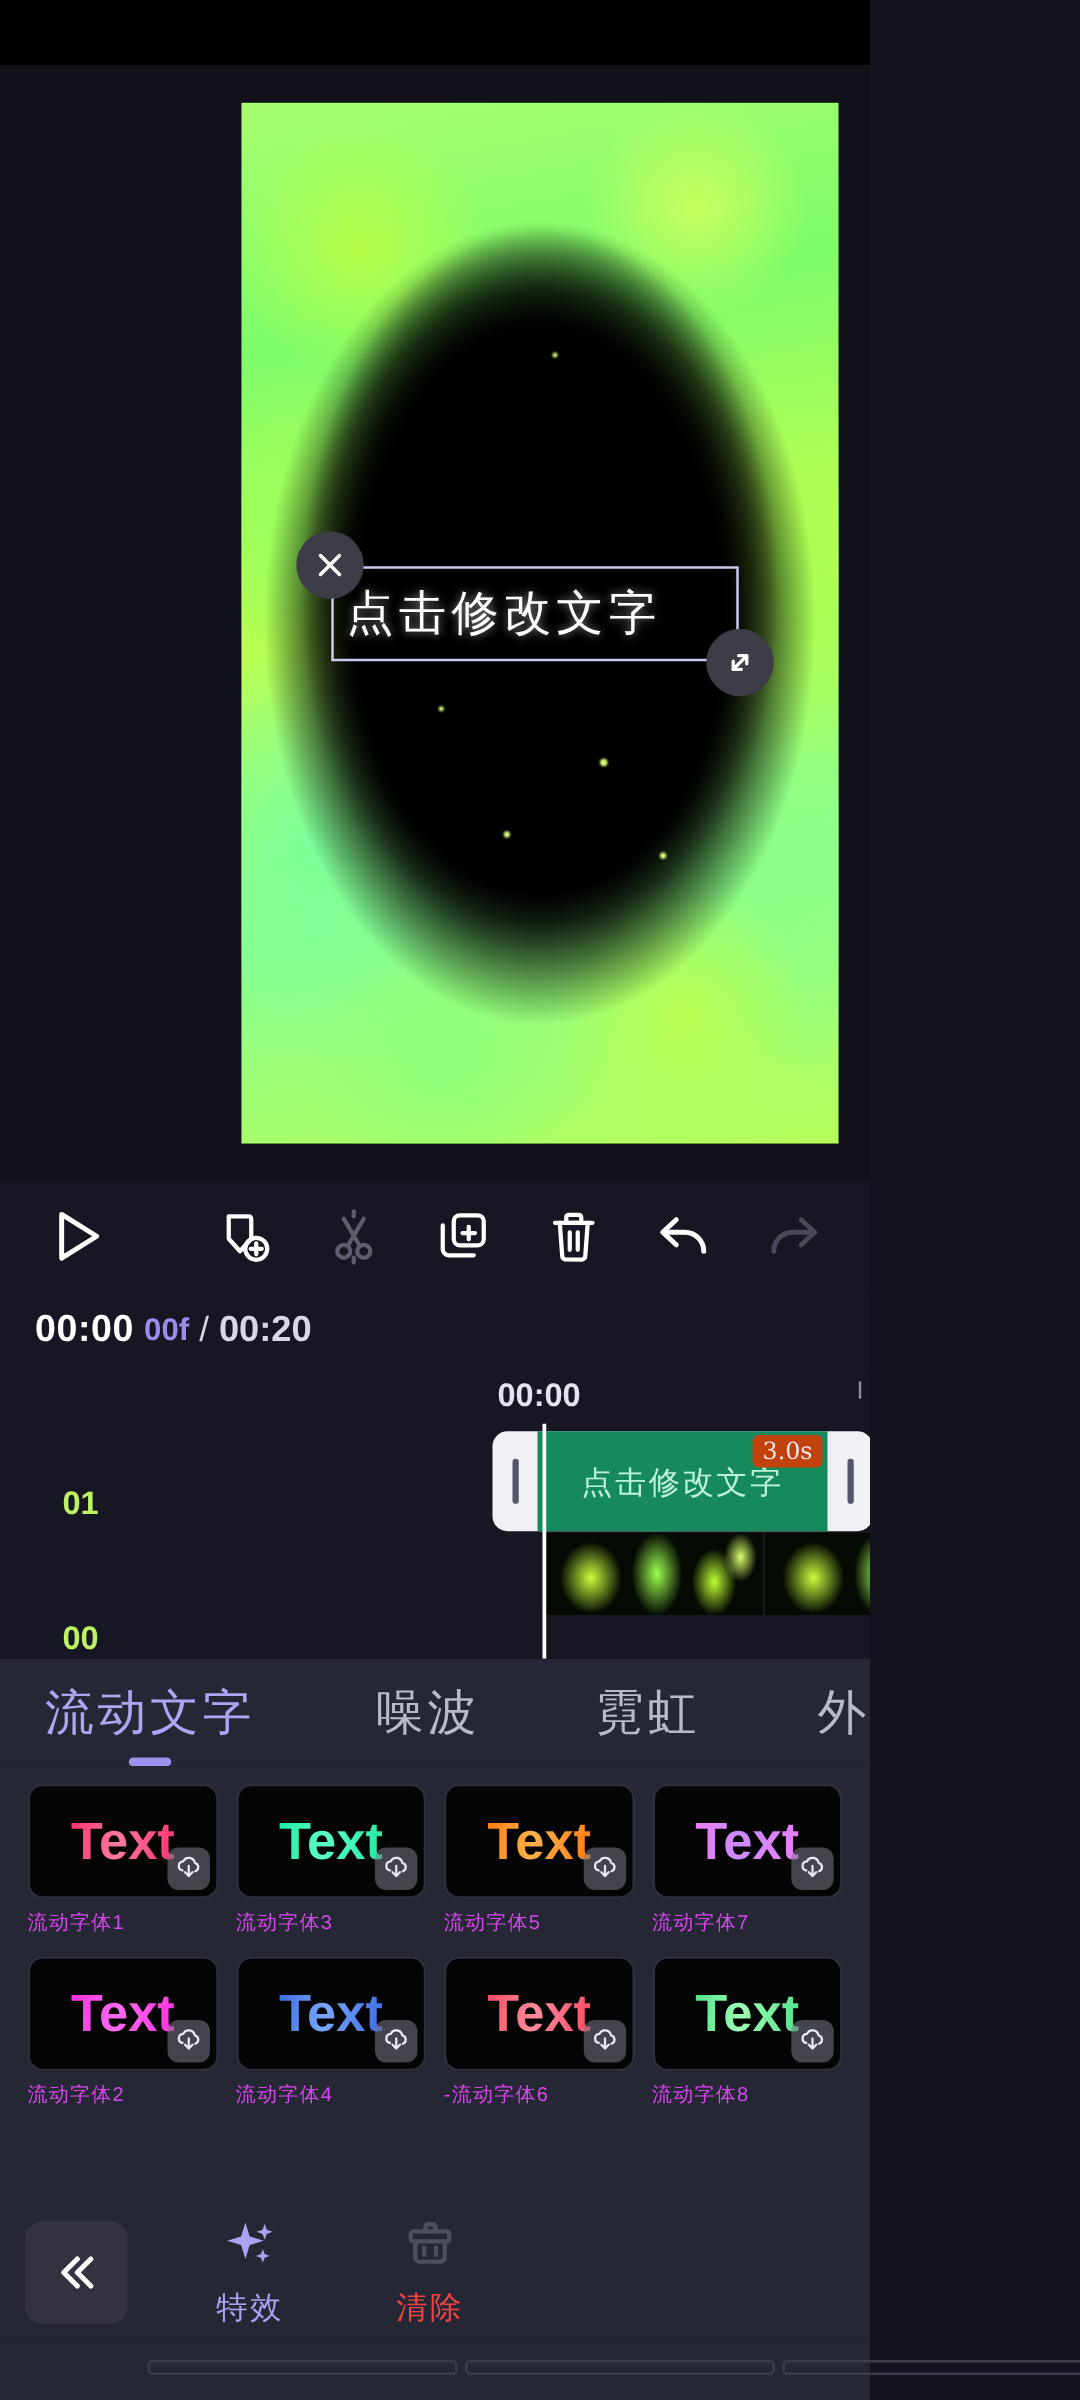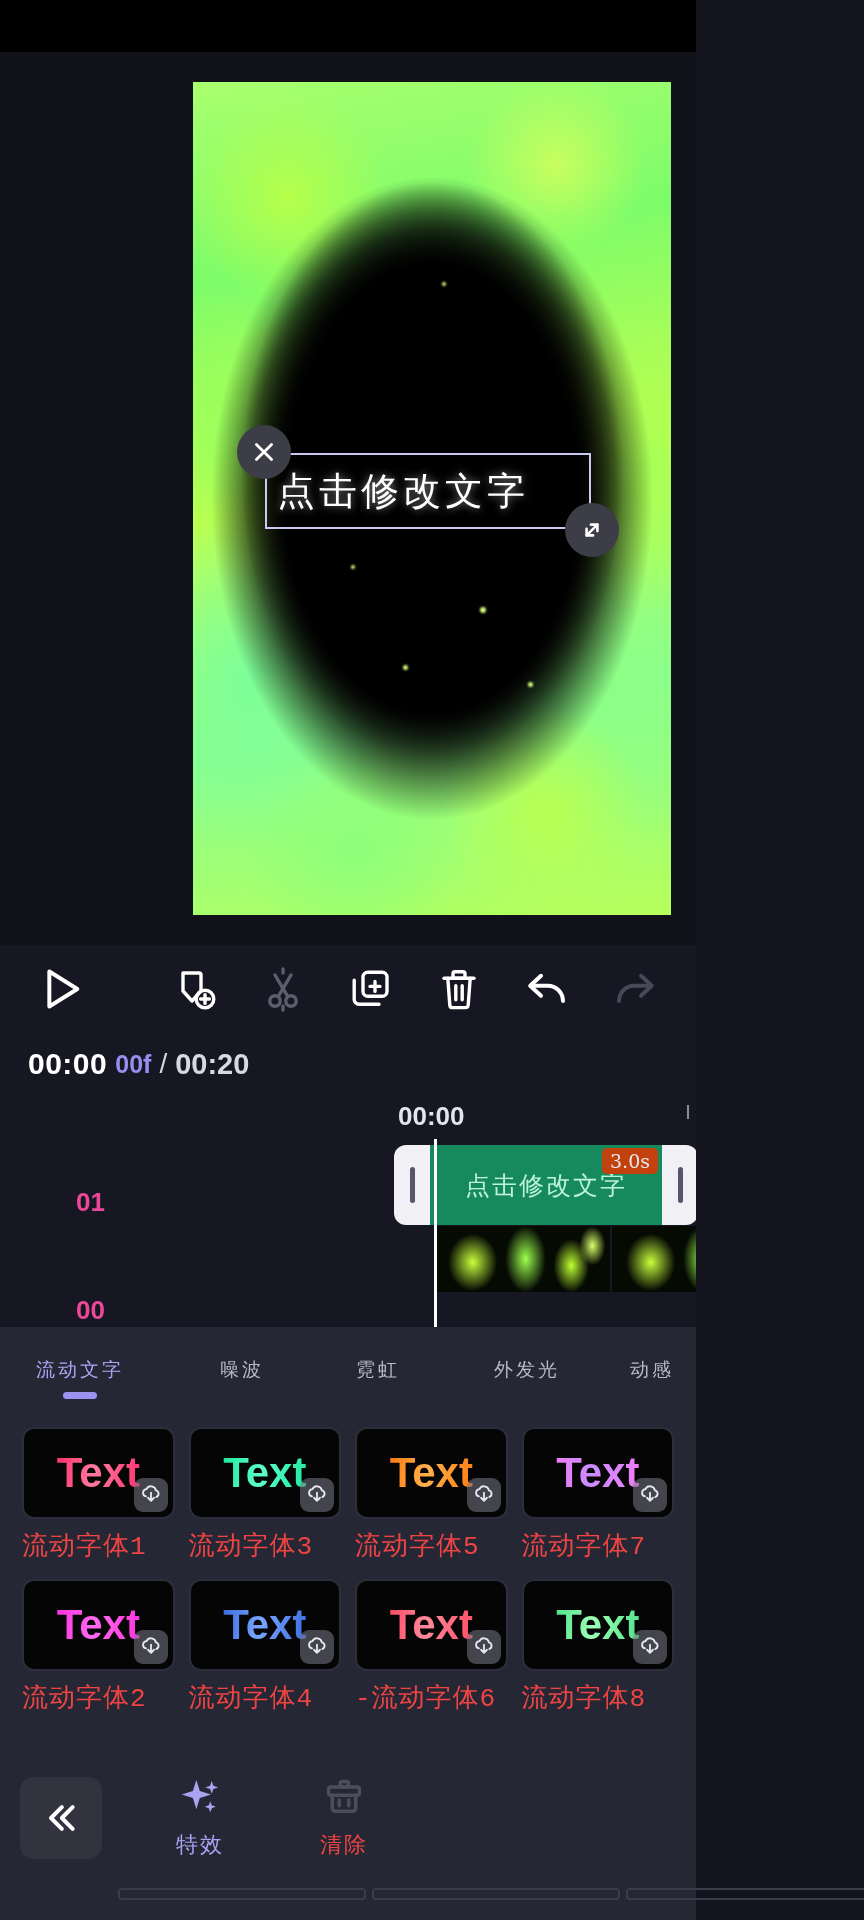--- a/index.html
+++ b/index.html
@@ -83,21 +83,21 @@
   
   .timeline { position:relative; height:232px; background:#161722; overflow:hidden; }
   .ruler { position:relative; height:44px; }
   .ruler .rl-label {
     position:absolute; top:6px; color:#e4e4ee; font-size:26px; font-weight:600;
   }
   .ruler .rl-tick {
     position:absolute; top:10px; width:2px; height:14px; background:#8d8d9e;
   }
   .track-num {
-    position:absolute; color:#ec4899; font-size:26px; font-weight:600;margin-left:26px;
+    position:absolute; color:#bef264; font-size:26px; font-weight:600;
   }
   .text-clip {
     position:absolute; left:394px; top:50px; width:304px; height:80px;
     background:#f0f0f5; border-radius:12px; display:flex; align-items:center;
   }
   .clip-handle { width:36px; height:100%; display:flex; align-items:center; justify-content:center; }
   .clip-handle i { display:block; width:5px; height:36px; background:#55566a; border-radius:3px; }
   .clip-body {
     flex:1; height:100%; background:#168a5c; position:relative;
     display:flex; align-items:center; justify-content:center; overflow:hidden;
@@ -125,21 +125,21 @@
       radial-gradient(ellipse 14% 56% at 78% 60%, #bfff33 0%, rgba(150,255,40,0) 72%),
       radial-gradient(ellipse 10% 40% at 90% 30%, #d9ff6b 0%, rgba(180,255,90,0) 74%);
   }
   .playhead { position:absolute; left:434px; top:44px; width:3px; bottom:0; background:#fff; z-index:5; }
 
   
   .tabs {
     position:relative; height:86px; background:#262734;
     display:flex; align-items:center; padding:0 22px; overflow:hidden;
   }
-  .tab { position:relative; color:#b9bac9; font-size:19px; letter-spacing:3px;
+  .tab { position:relative; color:#b9bac9; font-size:39px; letter-spacing:3px;
     font-family:"DejaVu Serif","Liberation Serif",serif; white-space:nowrap; padding:0 4px; cursor:pointer;text-align:center; }
   .tab.active { color:#aaa6f3; }
   .tab .underline {
     position:absolute; left:50%; transform:translateX(-50%); bottom:-16px;
     width:34px; height:7px; background:#9b93f0; border-radius:4px;
   }
 
   
   .grid-wrap { background:#262734; padding:14px 22px 10px 22px; height:360px; }
   .grid { display:grid; grid-template-columns:repeat(4,1fr); gap:16px 14px; }
@@ -153,38 +153,38 @@
     font-size:42px; font-weight:800; letter-spacing:0px;
     -webkit-background-clip:text; background-clip:text; color:transparent;
   }
   .dl {
     position:absolute; right:5px; bottom:5px; width:34px; height:34px;
     background:rgba(120,120,135,.55); border-radius:9px;
     display:flex; align-items:center; justify-content:center;
   }
   .dl svg { width:22px; height:22px; }
   .cell .cap {
-    margin-top:9px; color:#ef4444; font-size:26px; letter-spacing:1px;
-    font-family:Liberation Mono, monospace; white-space:nowrap;
+    margin-top:9px; color:#d946ef; font-size:16px; letter-spacing:1px;
+    font-family:Liberation Sans, sans-serif; white-space:nowrap;
   }
 
   
   .bottombar {
     position:absolute; left:0; bottom:46px; width:100%; height:112px;
     background:#262734; display:flex; align-items:center; padding:0 20px;
   }
   .collapse {
     width:82px; height:82px; border-radius:14px; background:#32333f;
     display:flex; align-items:center; justify-content:center; cursor:pointer;
   }
   .collapse svg { width:40px; height:40px; }
   .bb-item { margin-left:52px; display:flex; flex-direction:column; align-items:center; cursor:pointer; width:92px; }
   .bb-item svg { width:44px; height:44px; }
   .bb-item .lbl {
-    margin-top:5px; font-size:22px; letter-spacing:2px;
+    margin-top:5px; font-size:25px; letter-spacing:2px;
     font-family:"DejaVu Serif","Liberation Serif",serif;
     text-align:right;
   }
   .bb-item.active .lbl { color:#a8a3f2; }
   .bb-item.disabled .lbl { color:#ef4444; }
 
   
   .navbar { position:absolute; left:0; bottom:0; width:100%; height:46px; background:#262734; }
   .navbar .pill {
     position:absolute; top:14px; height:12px; border:2px solid #3b3c4a; border-radius:4px;

